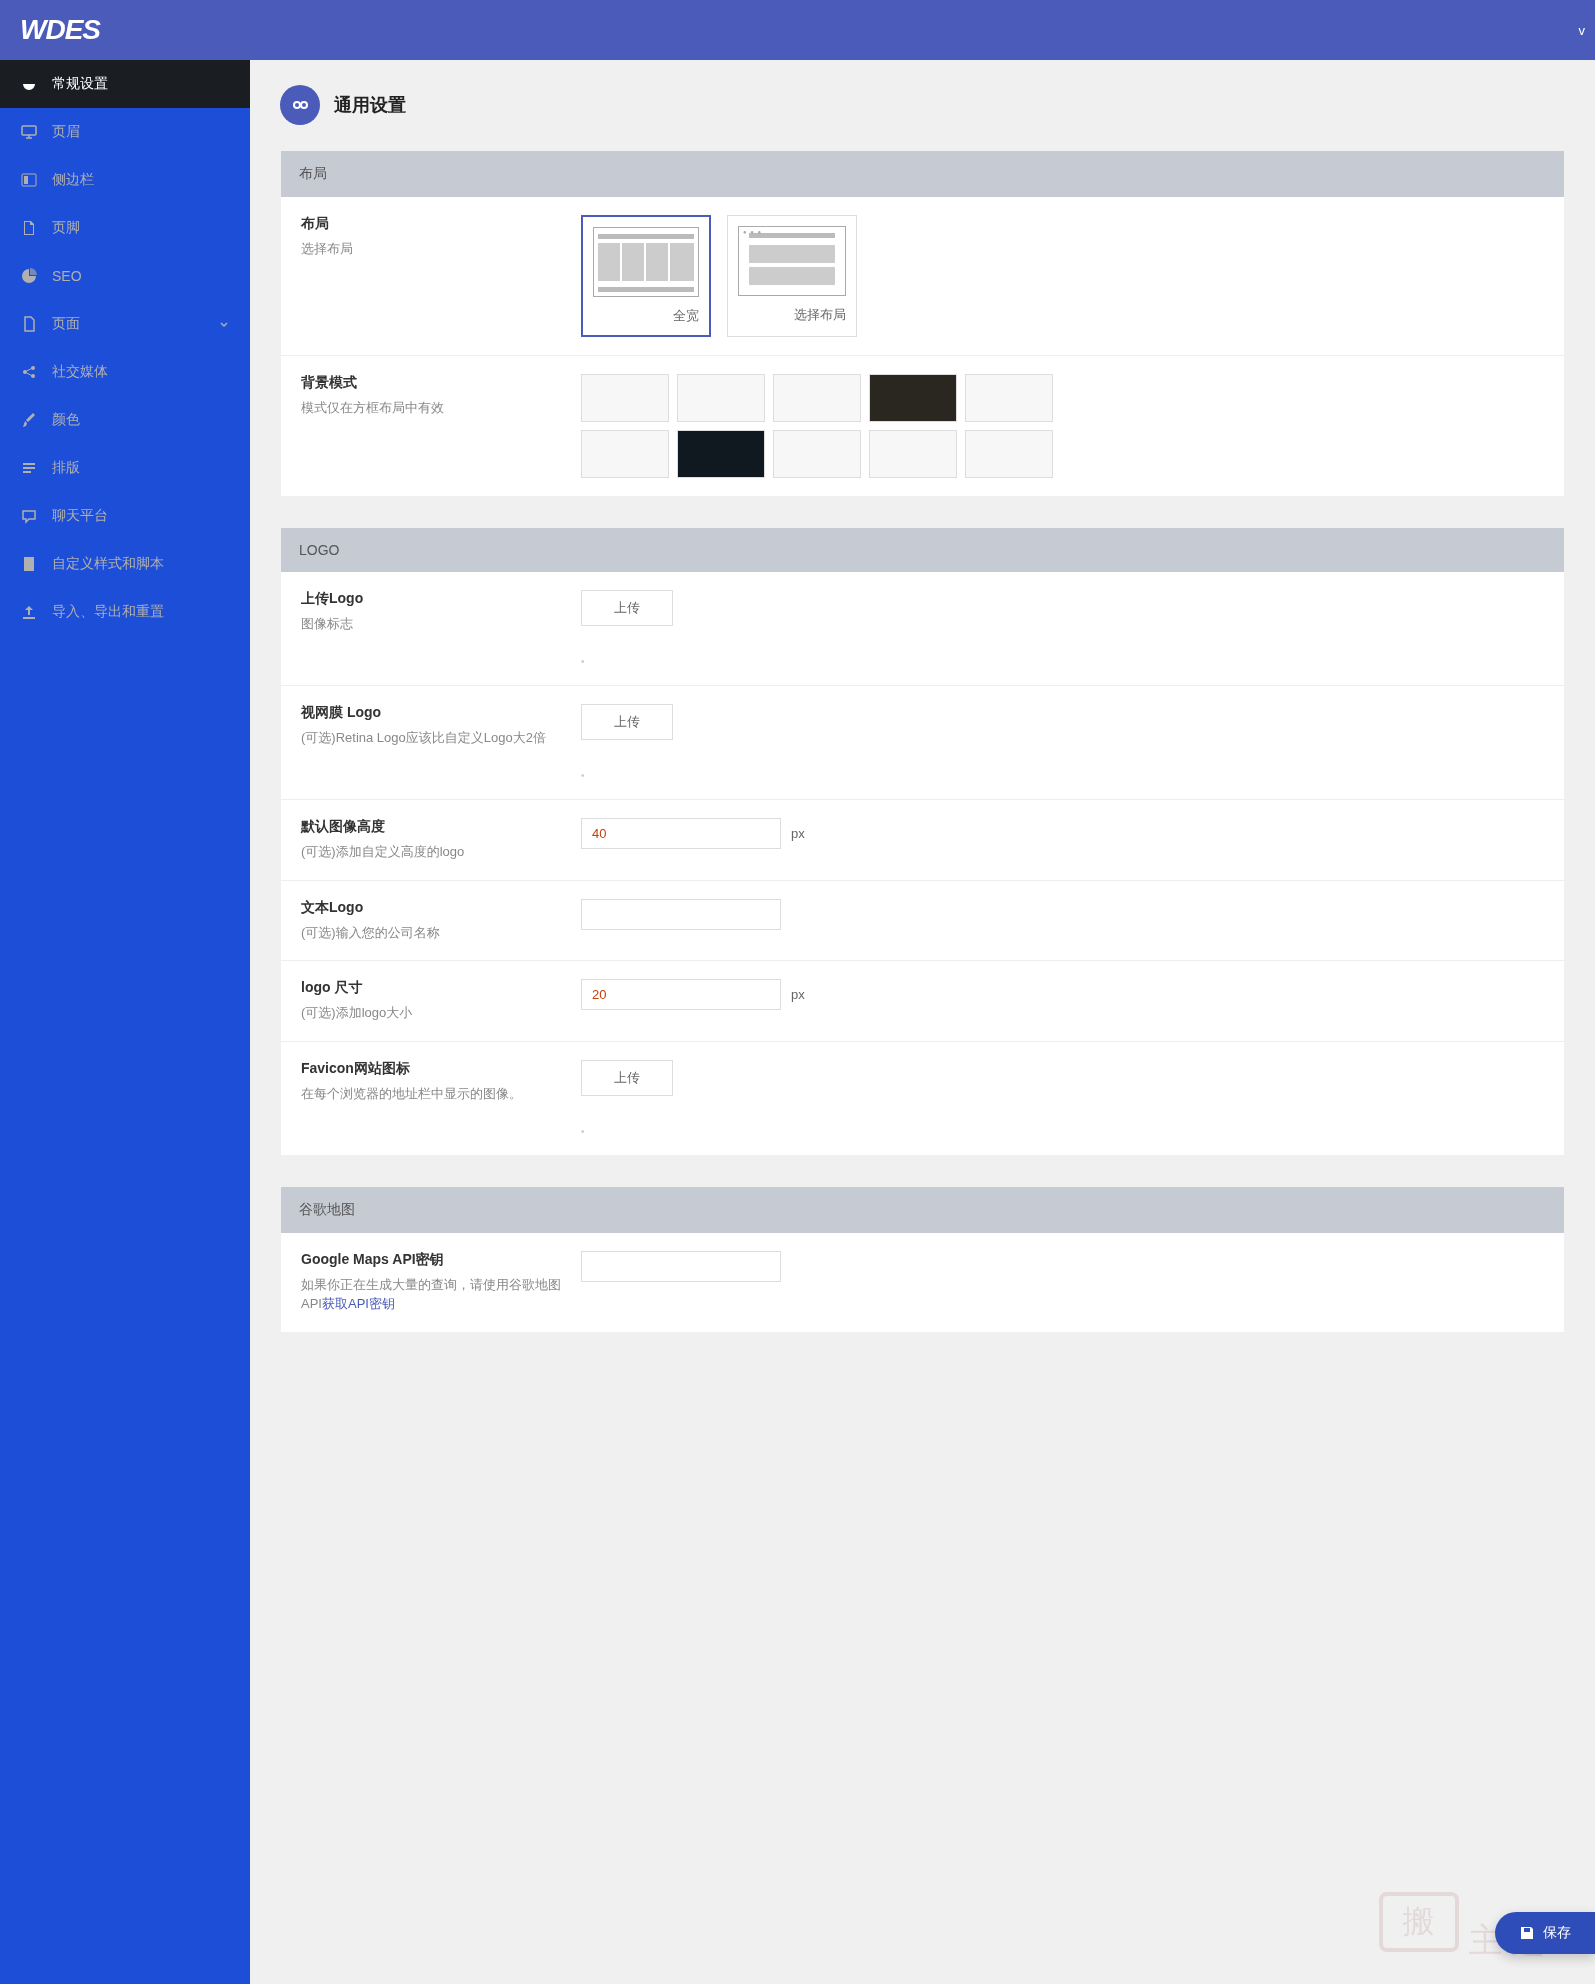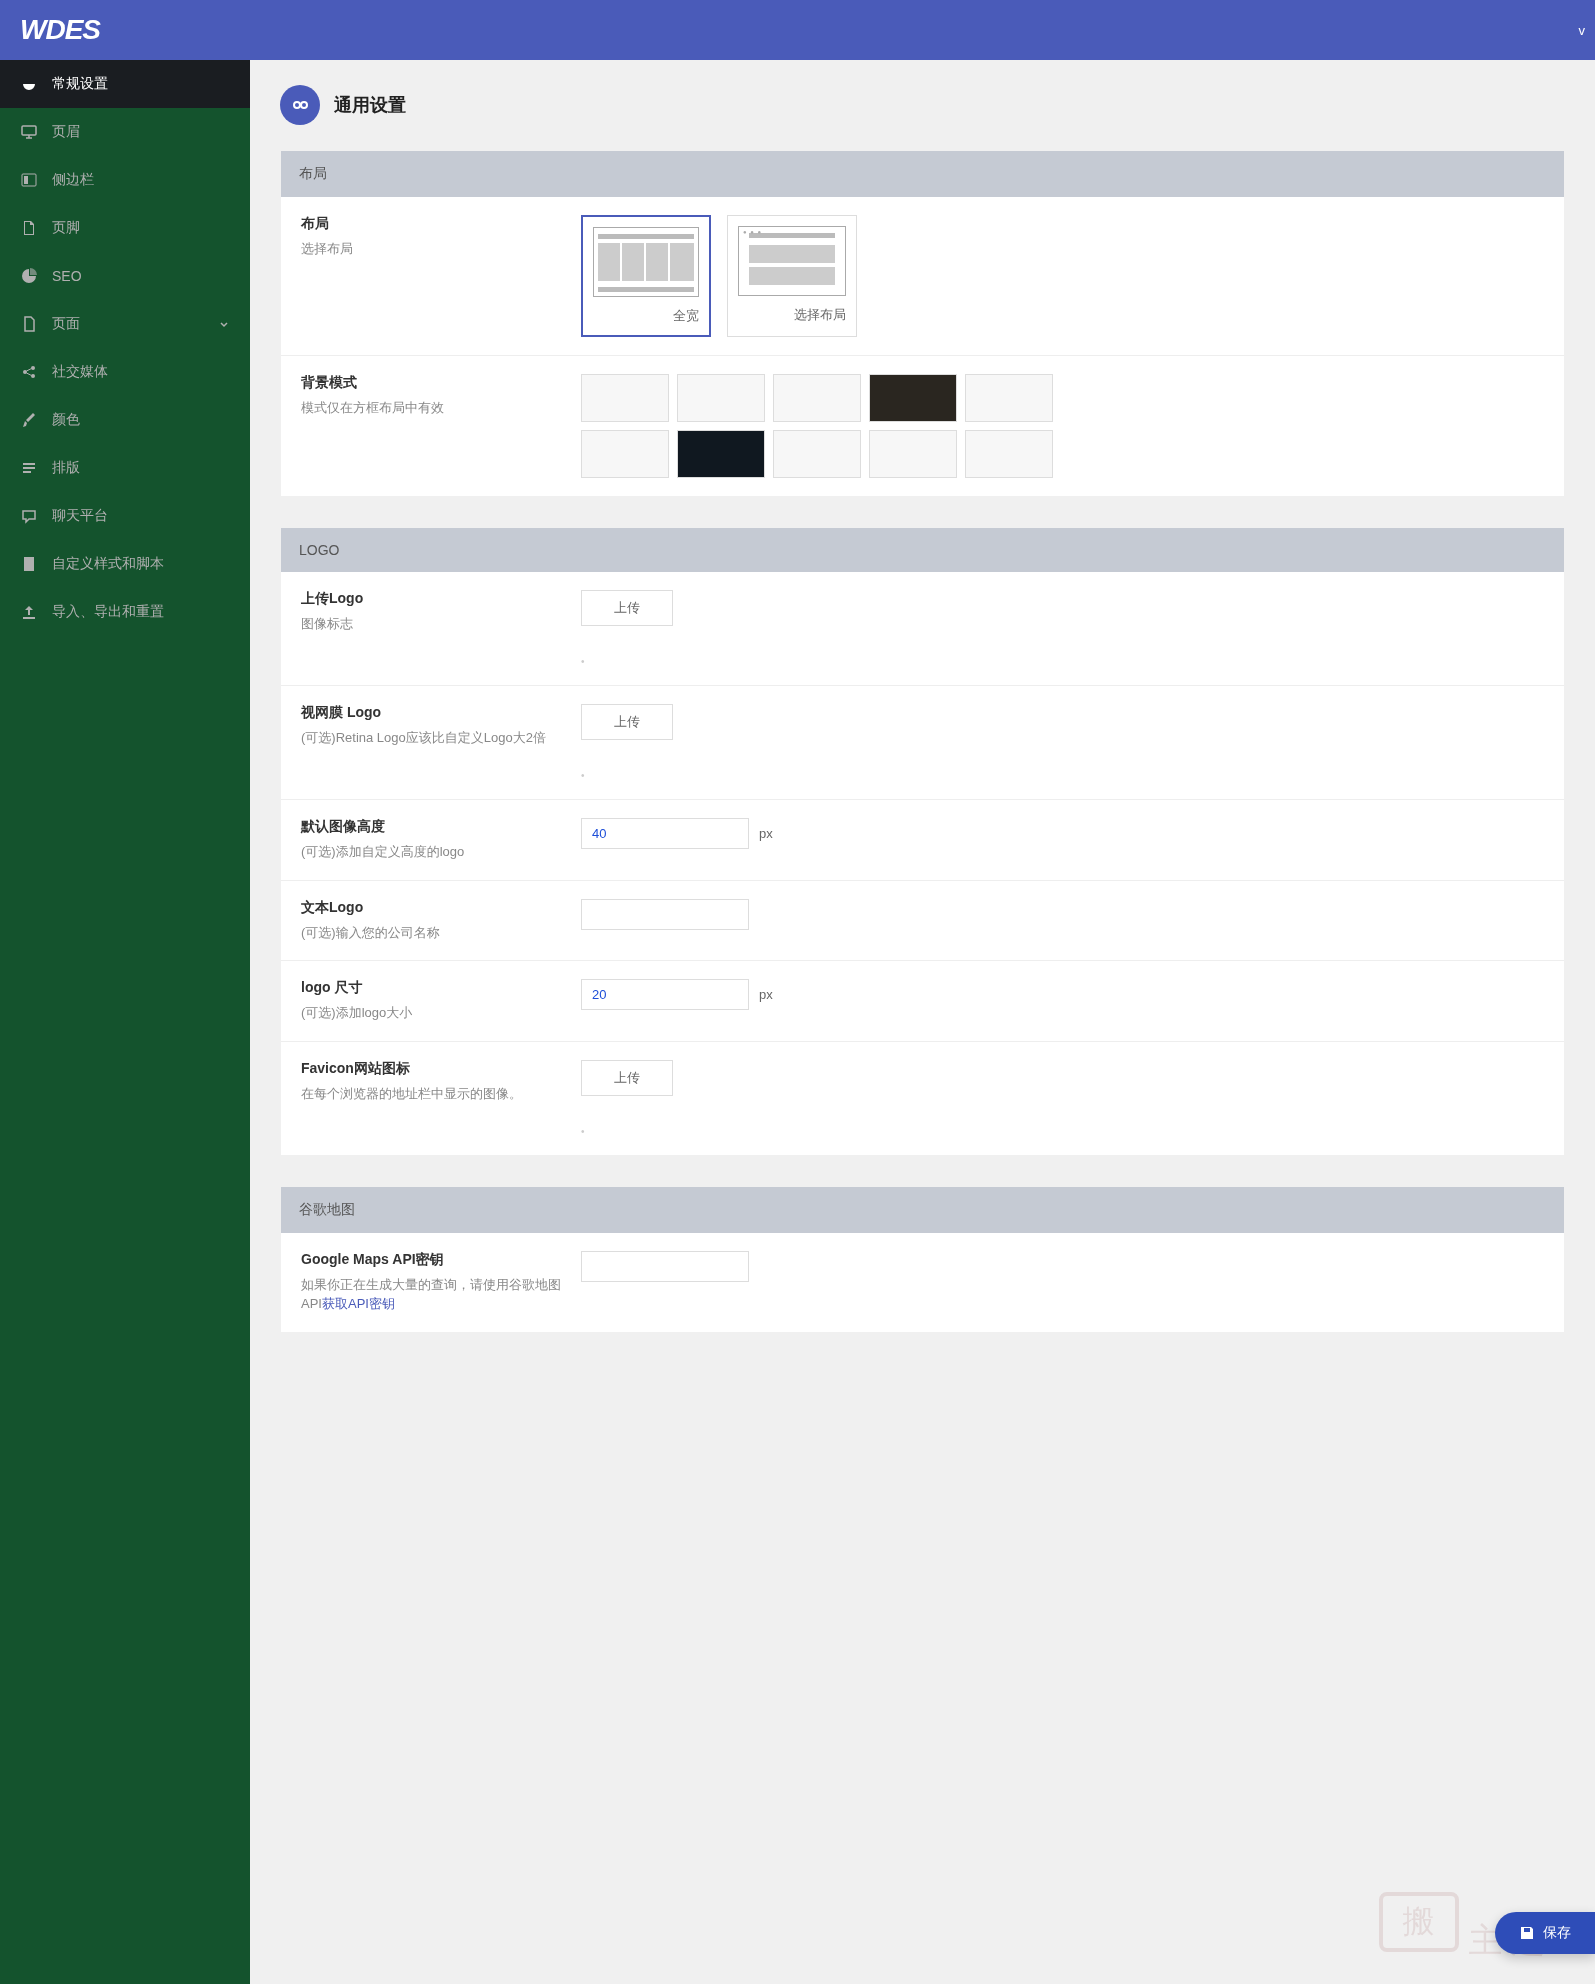--- a/index.html
+++ b/index.html
@@ -7,21 +7,21 @@
 
 
 .header { background: #4a5bb9; height: 60px; display: flex; align-items: center; padding: 0 20px; position: relative; }
 .logo { color: #fff; font-size: 28px; font-weight: bold; font-style: italic; letter-spacing: -1px; }
 .header-right { position: absolute; right: 10px; color: #fff; font-size: 13px; }
 
 
 .container { display: flex; min-height: calc(100vh - 60px); }
 
 
-.sidebar { width: 250px; background: #14532d; flex-shrink: 0; text-align: right; }
+.sidebar { width: 250px; background: #1d4ed8; flex-shrink: 0; text-align: right; }
 .sidebar-item { display: flex; align-items: center; padding: 15px 20px; color: #b0b0b0; cursor: pointer; font-size: 14px; gap: 14px; }
 .sidebar-item.active { color: #fff; background: #1a1d21; }
 .sidebar-item .icon { width: 18px; height: 18px; display: inline-flex; align-items: center; justify-content: center; }
 .sidebar-item .chevron { margin-left: auto; }
 
 
 .main { flex: 1; padding: 25px 30px; background: #f0f0f0; position: relative; }
 .page-header { display: flex; align-items: center; gap: 14px; margin-bottom: 25px; }
 .page-header-icon { width: 40px; height: 40px; border-radius: 50%; background: #4a5bb9; display: flex; align-items: center; justify-content: center; color: #fff; }
 .page-title { font-size: 18px; font-weight: bold; color: #222; }
@@ -58,21 +58,21 @@
 
 
 .toggle { width: 62px; height: 28px; background: #c5cad3; border-radius: 2px; position: relative; cursor: pointer; }
 .toggle::after { content: ""; position: absolute; left: 2px; top: 2px; width: 28px; height: 24px; background: #fff; }
 
 
 .upload-btn { padding: 8px 32px; border: 1px solid #ddd; background: #fff; color: #666; cursor: pointer; font-size: 13px; }
 .upload-row .dots { color: #ccc; font-size: 10px; margin-top: 30px; }
 
 
-.text-input { width: 168px; padding: 7px 10px; border: 1px solid #ddd; font-size: 13px; color: #1d4ed8; }
+.text-input { width: 200px; padding: 7px 10px; border: 1px solid #ddd; font-size: 13px; color: #c2410c; }
 .input-group { display: flex; align-items: center; gap: 10px; }
 .unit { color: #666; font-size: 13px; }
 
 
 .link { color: #4a5bb9; text-decoration: none; }
 
 
 .save-btn { position: fixed; bottom: 30px; right: 0; background: #2e4db8; color: #fff; padding: 12px 24px; border-radius: 30px 0 0 30px; display: flex; align-items: center; gap: 8px; cursor: pointer; font-size: 14px; box-shadow: 0 4px 12px rgba(0,0,0,0.2); }
 
 

